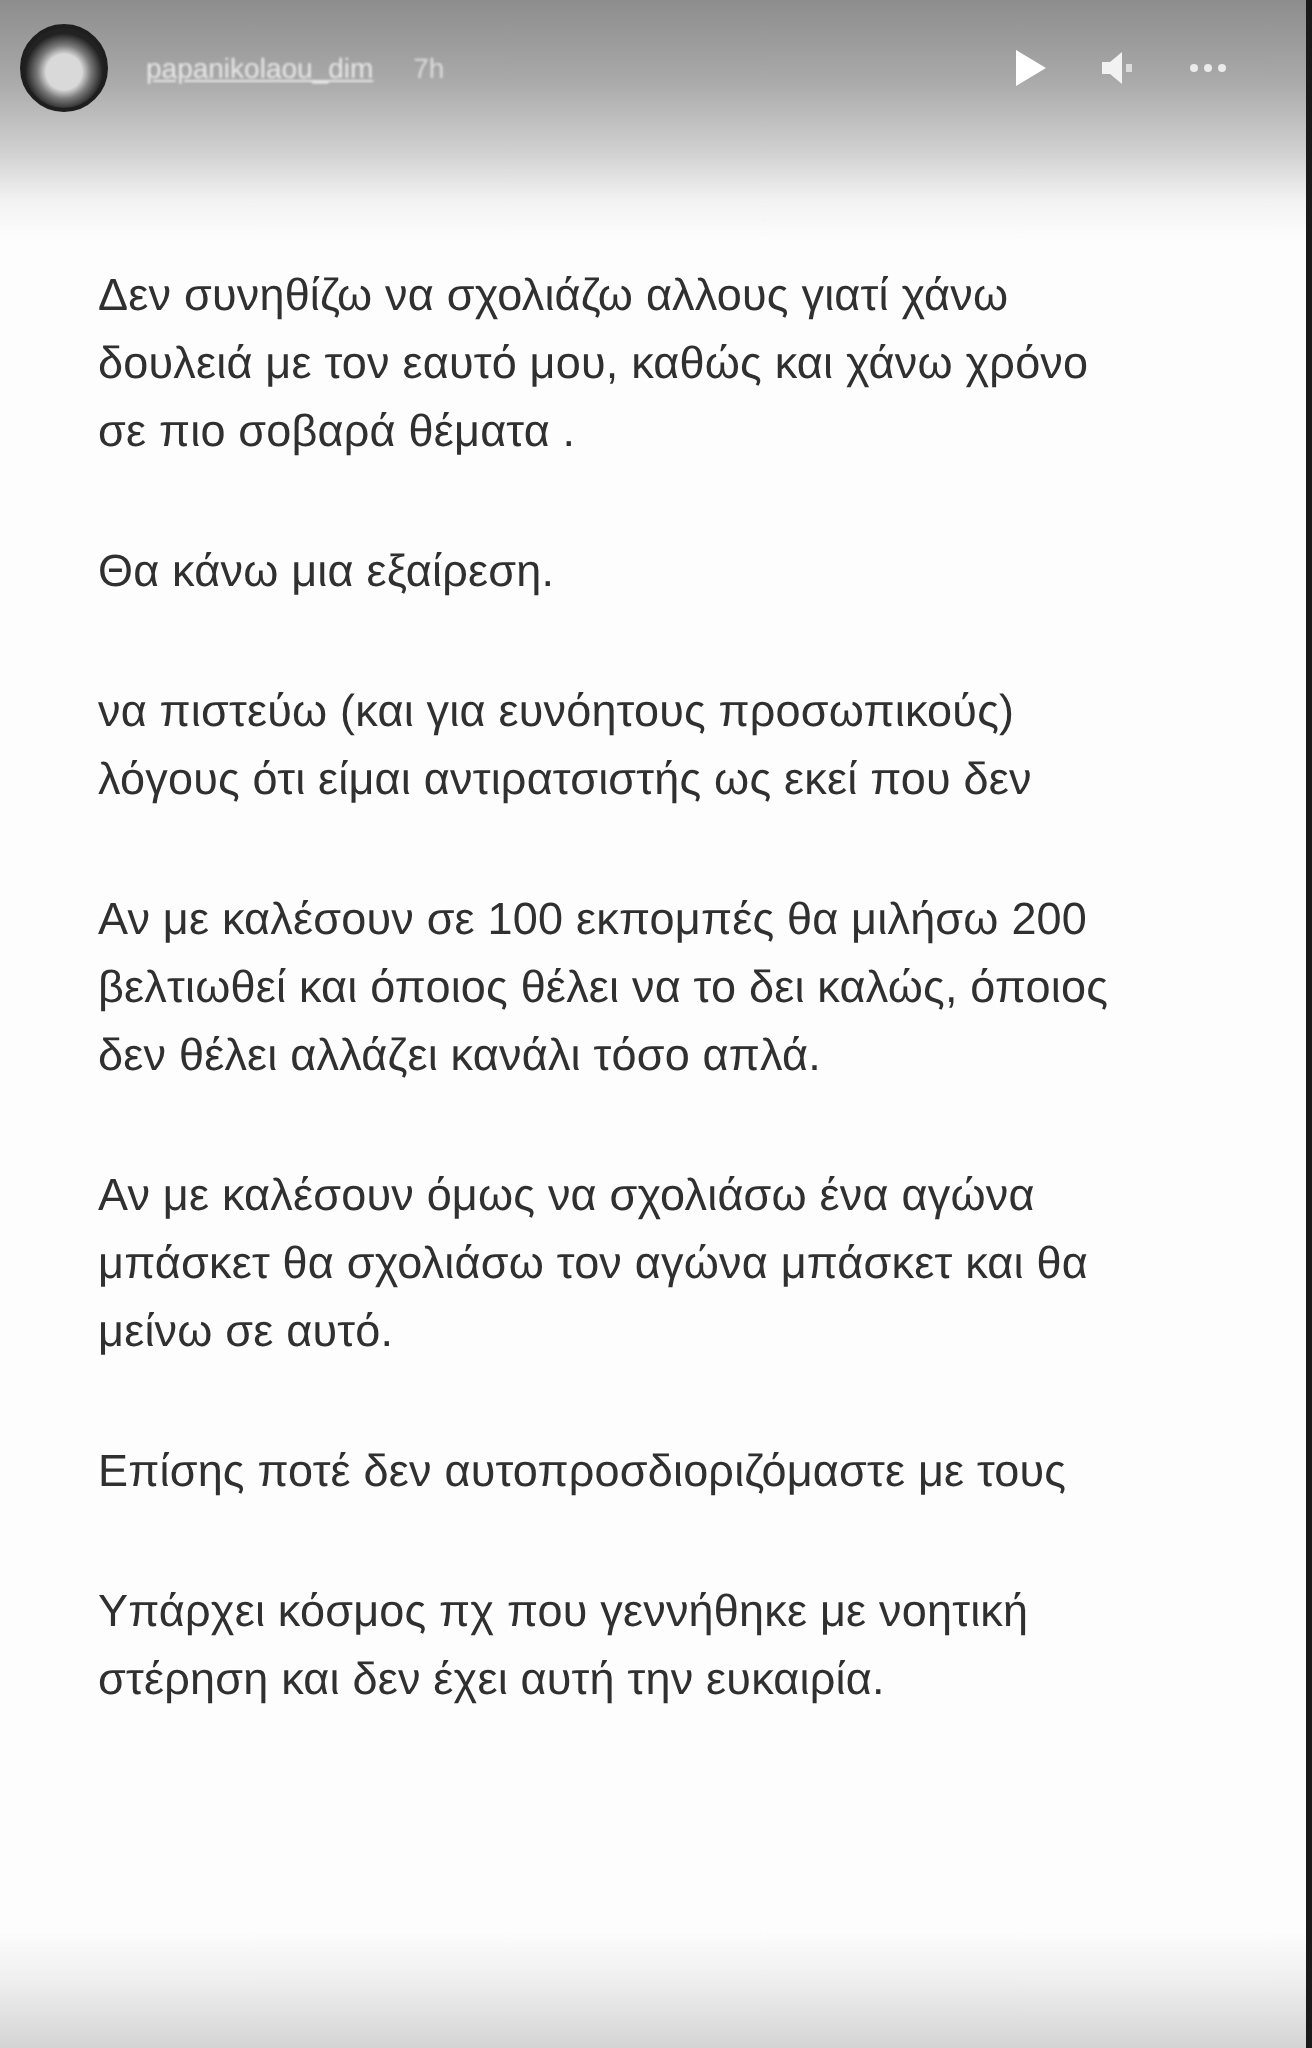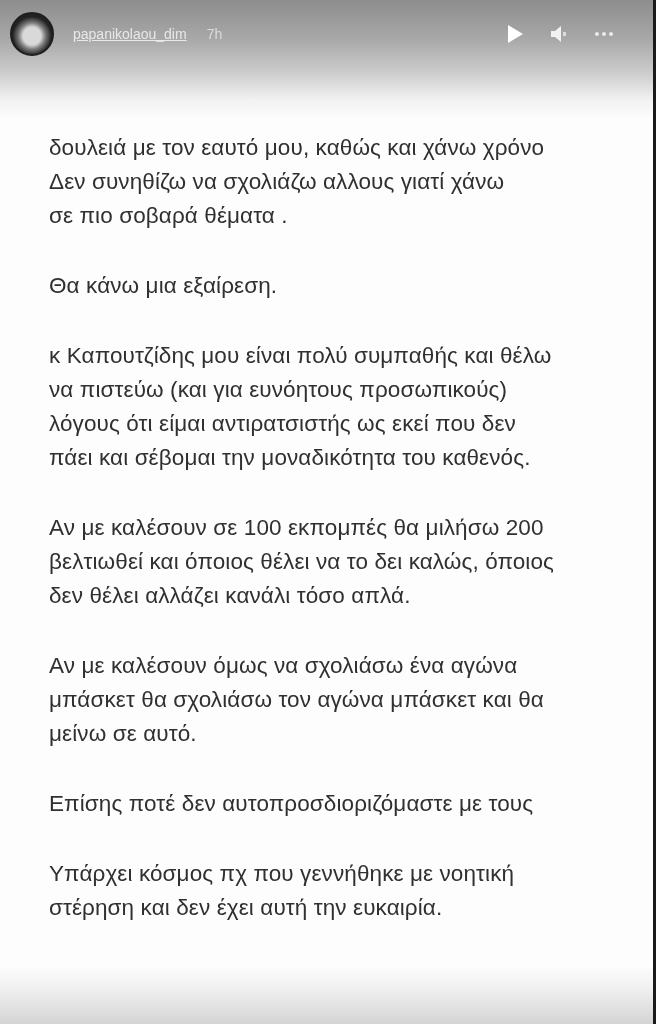--- a/index.html
+++ b/index.html
@@ -65,32 +65,30 @@
             <span></span>
             <span></span>
             <span></span>
           </span>
       </span>
     </div>
   </div>
 
   <div class="content">
     <div class="para">
+      <span class="line">Δεν συνηθίζω να σχολιάζω αλλους γιατί χάνω</span>
       <span class="line">δουλειά με τον εαυτό μου, καθώς και χάνω χρόνο</span>
-      <span class="line">Δεν συνηθίζω να σχολιάζω αλλους γιατί χάνω</span>
       <span class="line">σε πιο σοβαρά θέματα .</span>
     </div>
     <div class="para">
       <span class="line">Θα κάνω μια εξαίρεση.</span>
     </div>
     <div class="para">
-      <span class="line">κ Καπουτζίδης μου είναι πολύ συμπαθής και θέλω</span>
       <span class="line">να πιστεύω (και για ευνόητους προσωπικούς)</span>
       <span class="line">λόγους ότι είμαι αντιρατσιστής ως εκεί που δεν</span>
-      <span class="line">πάει και σέβομαι την μοναδικότητα του καθενός.</span>
     </div>
     <div class="para">
       <span class="line">Αν με καλέσουν σε 100 εκπομπές θα μιλήσω  200</span>
       <span class="line">βελτιωθεί και όποιος θέλει να το δει καλώς,  όποιος</span>
       <span class="line">δεν θέλει αλλάζει κανάλι τόσο απλά.</span>
     </div>
     <div class="para">
       <span class="line">Αν με καλέσουν όμως να σχολιάσω ένα αγώνα</span>
       <span class="line">μπάσκετ θα σχολιάσω τον αγώνα μπάσκετ και θα</span>
       <span class="line">μείνω σε αυτό.</span>

